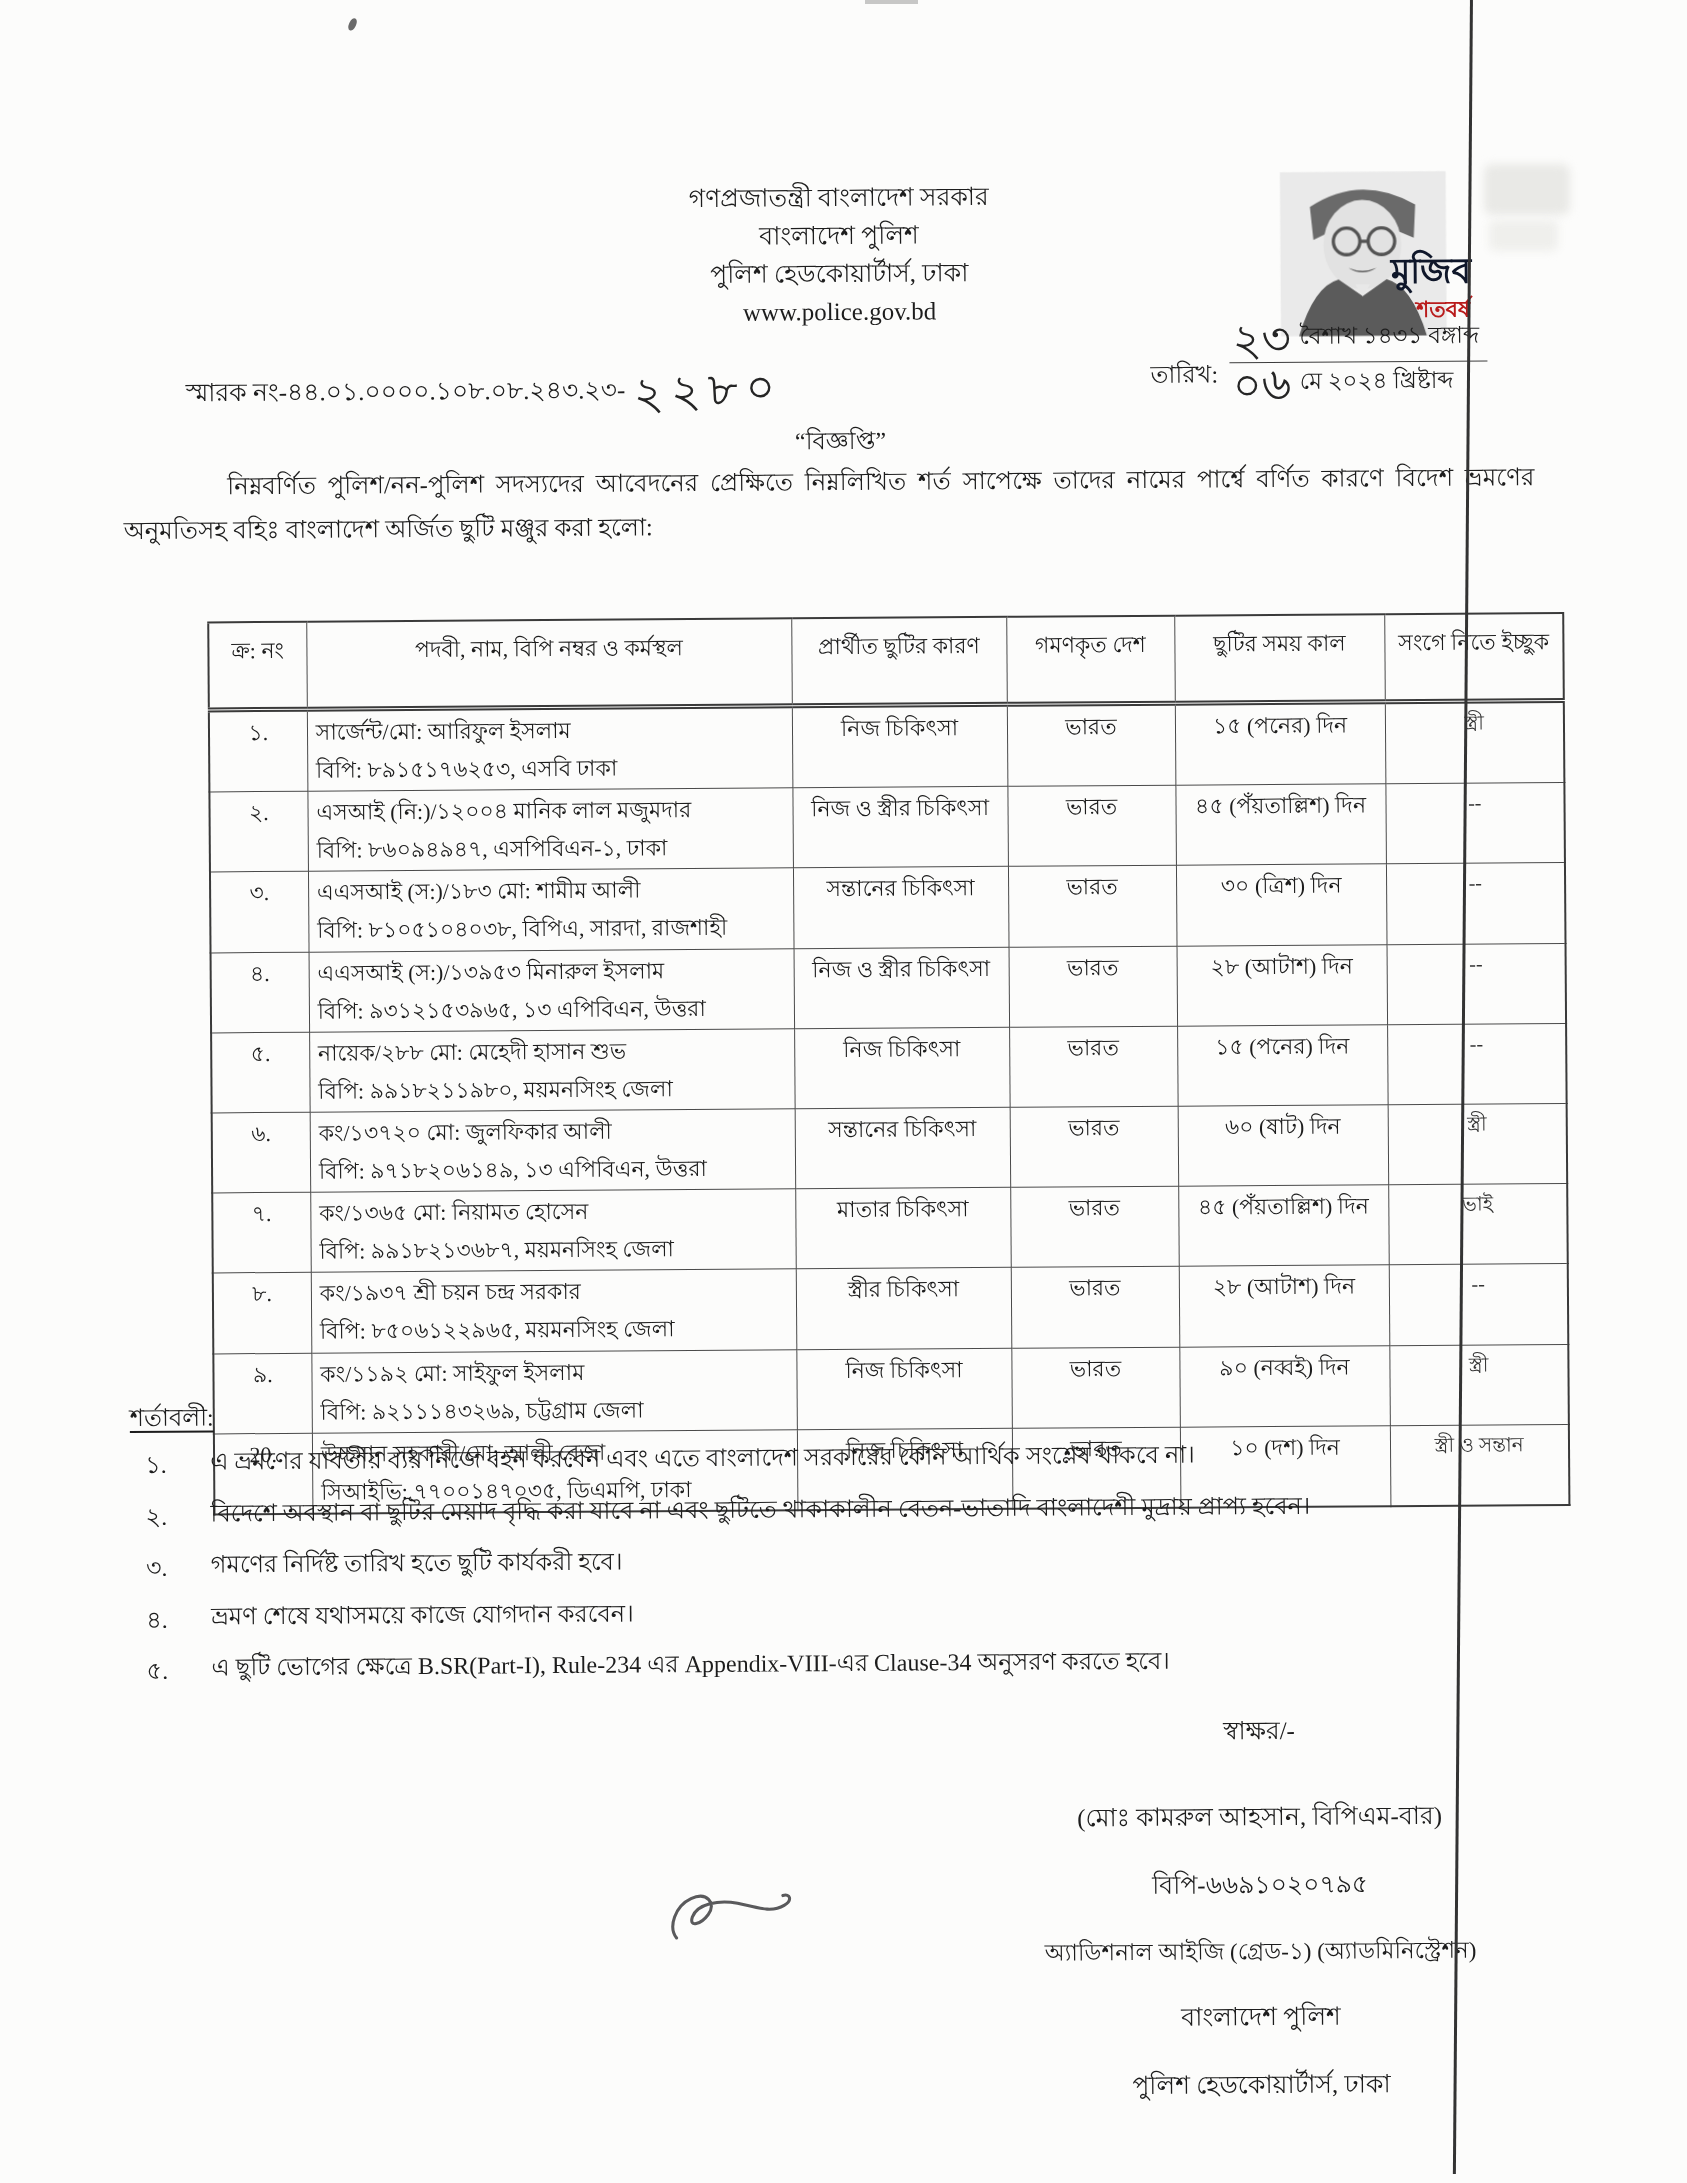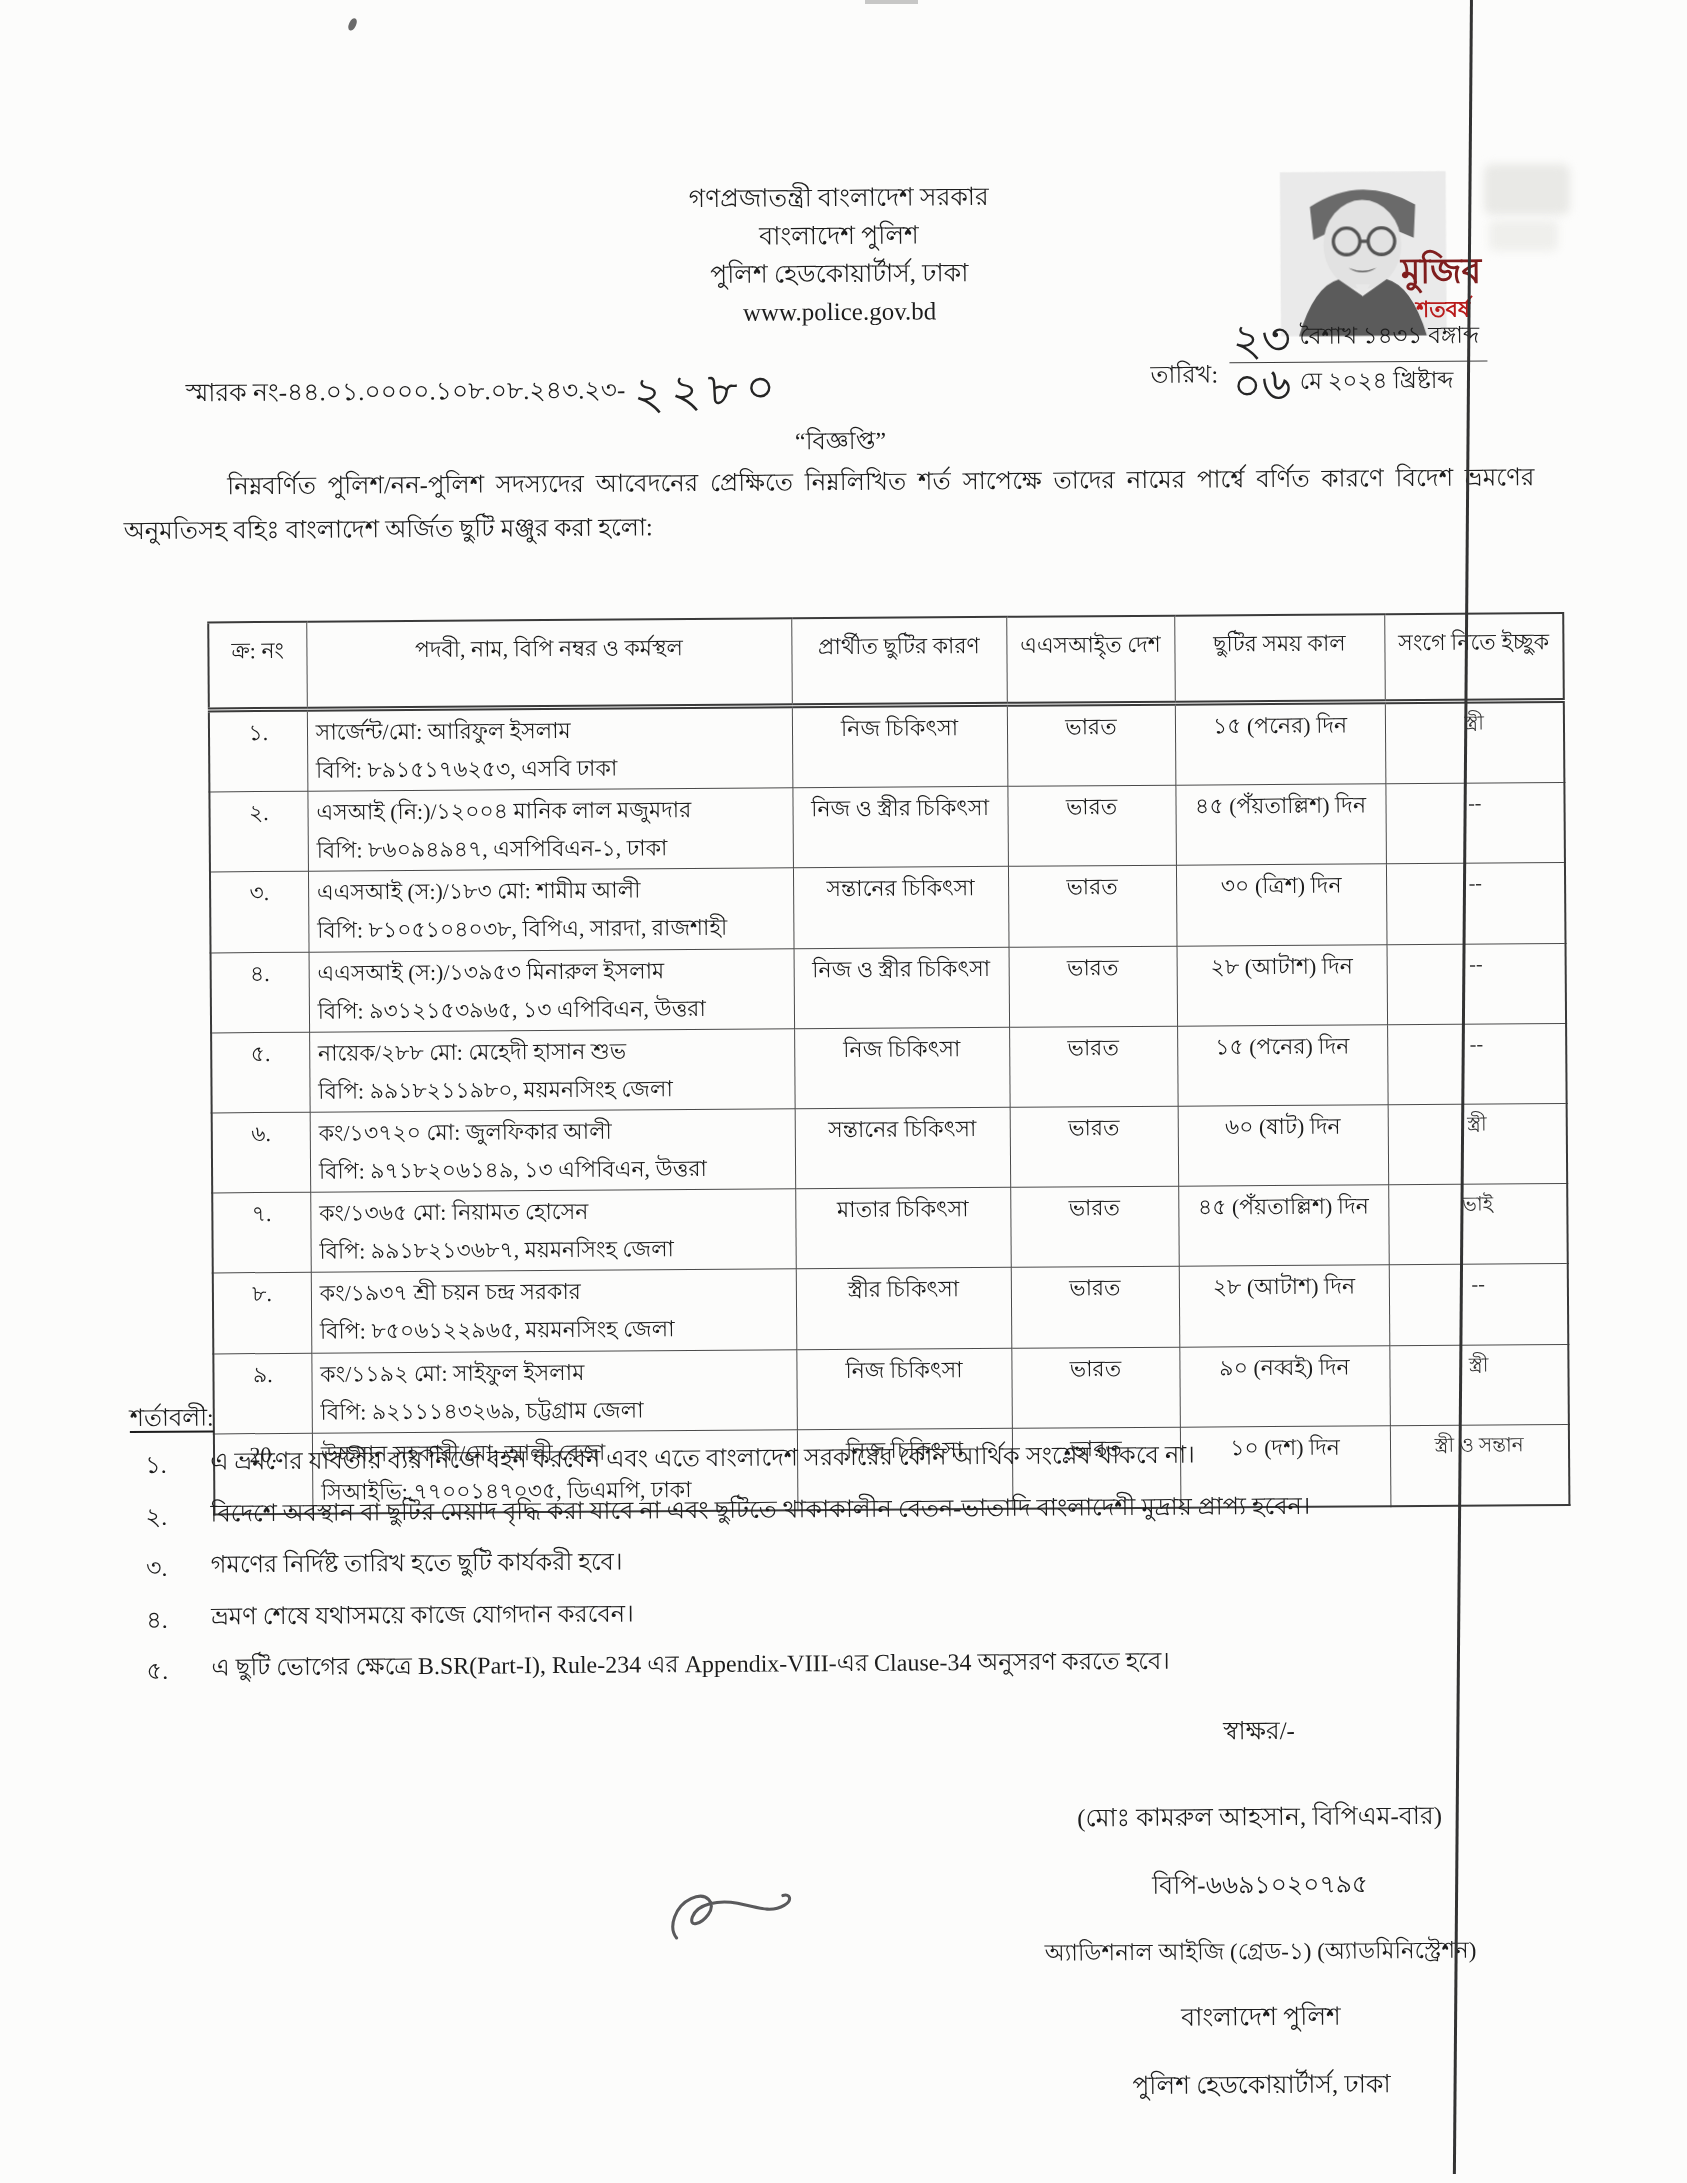--- a/index.html
+++ b/index.html
@@ -8,21 +8,21 @@
   .content{position:absolute;inset:0;transform:rotate(-0.4deg);transform-origin:50% 40%;}
 
   
   .gov-header{position:absolute;top:179px;left:0;width:1687px;text-align:center;
               font-size:25px;line-height:1.52;}
   .gov-header div{white-space:nowrap;}
 
   
   .logo{position:absolute;left:1283px;top:172px;width:285px;height:178px;}
   .logo svg{position:absolute;left:0;top:0;filter:grayscale(1) contrast(.92) blur(0.3px);opacity:.9;}
-  .logo-title{position:absolute;left:122px;top:76px;font-size:35px;font-weight:bold;color:#7f1d1d;
+  .logo-title{position:absolute;left:112px;top:76px;font-size:35px;font-weight:bold;color:#0f172a;
               font-family:"Liberation Serif","DejaVu Serif",serif;}
   .logo-sub{position:absolute;left:137px;top:124px;font-size:22px;font-weight:bold;color:#b91c1c;}
 
   
   .memo-line{position:absolute;top:354px;left:189px;font-size:25px;white-space:nowrap;}
   .hw{font-family:"DejaVu Sans","Liberation Sans",sans-serif;color:#252525;}
   .memo-num{display:inline-block;font-size:46px;letter-spacing:7.4px;transform:rotate(-3deg);
             vertical-align:-8.3px;margin-left:8.3px;}
   .date-block{position:absolute;top:321px;left:1154px;display:flex;align-items:center;gap:11.6px;}
   .date-label{font-size:24px;padding-top:25px;text-align:right;}
@@ -133,21 +133,21 @@
           <col style="width:215px">
         <col style="width:168px">
           <col style="width:210px">
           <col style="width:179px">
       </colgroup>
       <thead>
         <tr>
           <th>ক্র: নং</th>
           <th>পদবী, নাম, বিপি নম্বর ও কর্মস্থল</th>
           <th>প্রার্থীত ছুটির কারণ</th>
-          <th>এএসআইৃত দেশ</th>
+          <th>গমণকৃত দেশ</th>
           <th>ছুটির সময় কাল</th>
           <th>সংগে নিতে ইচ্ছুক</th>
         </tr>
       </thead>
       <tbody>
         <tr>
           <td class="c-sl">১.</td>
           <td>
             <div class="row-l1">সার্জেন্ট/মো: আরিফুল ইসলাম</div>
             <div class="row-l2">বিপি: ৮৯১৫১৭৬২৫৩, এসবি ঢাকা</div>

